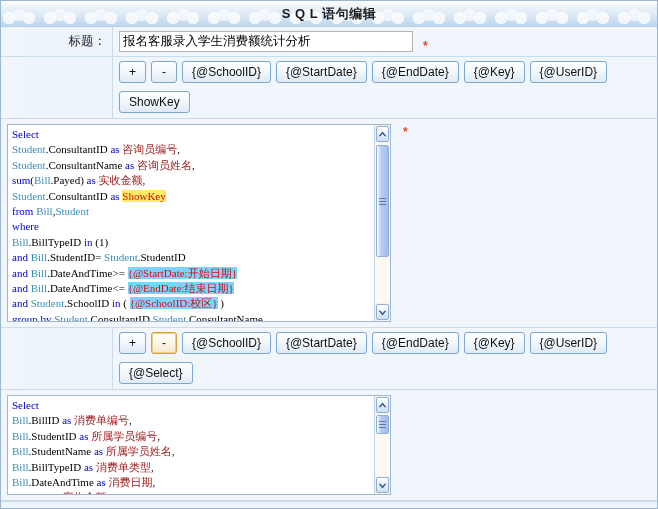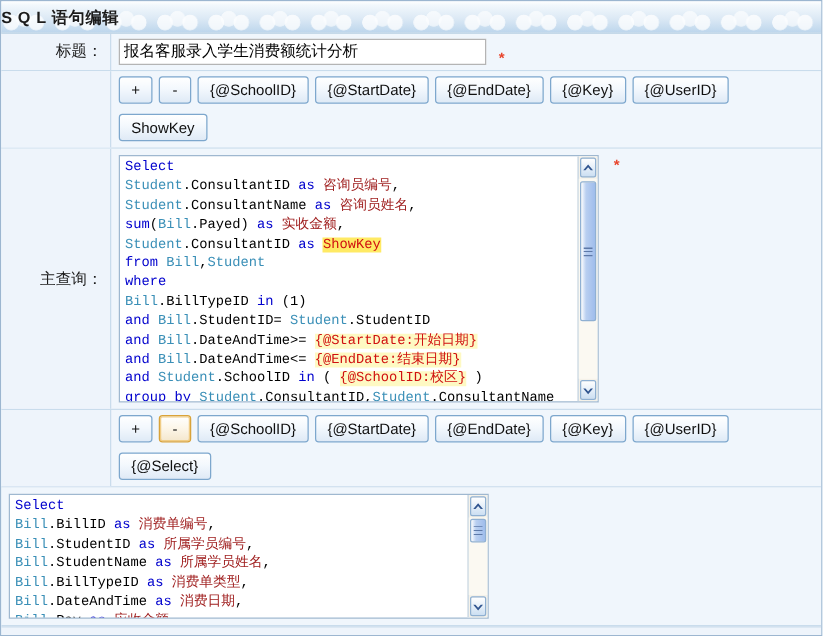--- a/index.html
+++ b/index.html
@@ -44,21 +44,21 @@
       radial-gradient(circle at 18px 14px, rgba(255,255,255,0.7) 0 6px, rgba(255,255,255,0) 6.5px),
       radial-gradient(circle at 28px 17px, rgba(255,255,255,0.85) 0 6px, rgba(255,255,255,0) 6.5px);
     background-size: 41px 26px;
     background-repeat: repeat-x;
     opacity: 0.9;
     pointer-events: none;
   }
   .titlebar .title-text {
     position: relative;
     z-index: 2;
-    text-align: left;
+    text-align: center;
     line-height: 25px;
     font-size: 13px;
     font-weight: bold;
     color: #1b1b1b;
     letter-spacing: 0.5px;
   }
 
   
   .form {
     display: block;
@@ -74,20 +74,21 @@
     min-width: 88px;
     box-sizing: border-box;
     display: flex;
     align-items: center;
     justify-content: flex-end;
     padding: 0 6px 0 4px;
     font-size: 12.5px;
     color: #1a1a1a;
     border-right: 1px solid #c9dcec;
     background: #eef4fb;
+    margin-left: 24px;
   }
   .cell-field {
     flex: 1;
     box-sizing: border-box;
     padding: 5px 6px;
     display: flex;
     align-items: flex-end;
   }
 
   
@@ -152,35 +153,35 @@
     overflow: hidden;
     display: flex;
   }
   .sql-wrap.main { width: 384px; height: 198px; }
   .sql-wrap.sub  { width: 384px; height: 100px; }
 
   .sql-text {
     flex: 1;
     box-sizing: border-box;
     padding: 2px 3px 2px 4px;
-    font-family: Liberation Mono, monospace;
+    font-family: Liberation Serif, serif;
     font-size: 11px;
     line-height: 15.4px;
     color: #000;
     overflow: hidden;
     white-space: pre;
   }
   .sql-text .ln { display: block; height: 15.4px; }
 
   
   .kw   { color: #0000cd; }
   .tbl  { color: #3a8fb7; }
   .plain{ color: #000000; }
   .alias{ color: #a02020; }
-  .hl   { background: #fef9c3; color: #d01010; }
+  .hl   { background: #7dd3fc; color: #d01010; }
   .hlr  { background: #ffea64; color: #d01010; }
 
   
   .vsb {
     width: 16px;
     min-width: 16px;
     box-sizing: border-box;
     background: #f5f2e9;
     border-left: 1px solid #c2d3e3;
     position: relative;
@@ -268,21 +269,20 @@
         <button class="tb-btn">{@StartDate}</button>
         <button class="tb-btn">{@EndDate}</button>
         <button class="tb-btn">{@Key}</button>
         <button class="tb-btn">{@UserID}</button>
         <span class="tb-break"></span>
         <button class="tb-btn">ShowKey</button>
       </div>
     </div>
 
     <div class="row">
-      <div class="cell-label">主查询：</div>
       <div class="cell-field field-with-star">
         <div class="sql-wrap main">
           <div class="sql-text" id="main-sql"><span class="ln"><span class="kw">Select</span></span><span class="ln"><span class="tbl">Student</span>.<span class="plain">ConsultantID</span> <span class="kw">as</span> <span class="alias">咨询员编号</span>,</span><span class="ln"><span class="tbl">Student</span>.<span class="plain">ConsultantName</span> <span class="kw">as</span> <span class="alias">咨询员姓名</span>,</span><span class="ln"><span class="kw">sum</span>(<span class="tbl">Bill</span>.<span class="plain">Payed</span>) <span class="kw">as</span> <span class="alias">实收金额</span>,</span><span class="ln"><span class="tbl">Student</span>.<span class="plain">ConsultantID</span> <span class="kw">as</span> <span class="hlr">ShowKey</span></span><span class="ln"><span class="kw">from</span> <span class="tbl">Bill</span>,<span class="tbl">Student</span></span><span class="ln"><span class="kw">where</span></span><span class="ln"><span class="tbl">Bill</span>.<span class="plain">BillTypeID</span> <span class="kw">in</span> (1)</span><span class="ln"><span class="kw">and</span> <span class="tbl">Bill</span>.<span class="plain">StudentID</span>= <span class="tbl">Student</span>.<span class="plain">StudentID</span></span><span class="ln"><span class="kw">and</span> <span class="tbl">Bill</span>.<span class="plain">DateAndTime</span>&gt;= <span class="hl">{@StartDate:开始日期}</span></span><span class="ln"><span class="kw">and</span> <span class="tbl">Bill</span>.<span class="plain">DateAndTime</span>&lt;= <span class="hl">{@EndDate:结束日期}</span></span><span class="ln"><span class="kw">and</span> <span class="tbl">Student</span>.<span class="plain">SchoolID</span> <span class="kw">in</span> ( <span class="hl">{@SchoolID:校区}</span> )</span><span class="ln"><span class="kw">group</span> <span class="kw">by</span> <span class="tbl">Student</span>.<span class="plain">ConsultantID</span>,<span class="tbl">Student</span>.<span class="plain">ConsultantName</span></span></div>
           <div class="vsb">
             <div class="sb-btn">
               <svg width="9" height="7" viewBox="0 0 9 7">
                   <path d="M4.5 0.6 L8.4 5.2 L6.6 5.2 L4.5 2.8 L2.4 5.2 L0.6 5.2 Z" fill="#31558f"></path>
                 </svg>
             </div>
             <div class="sb-track">

